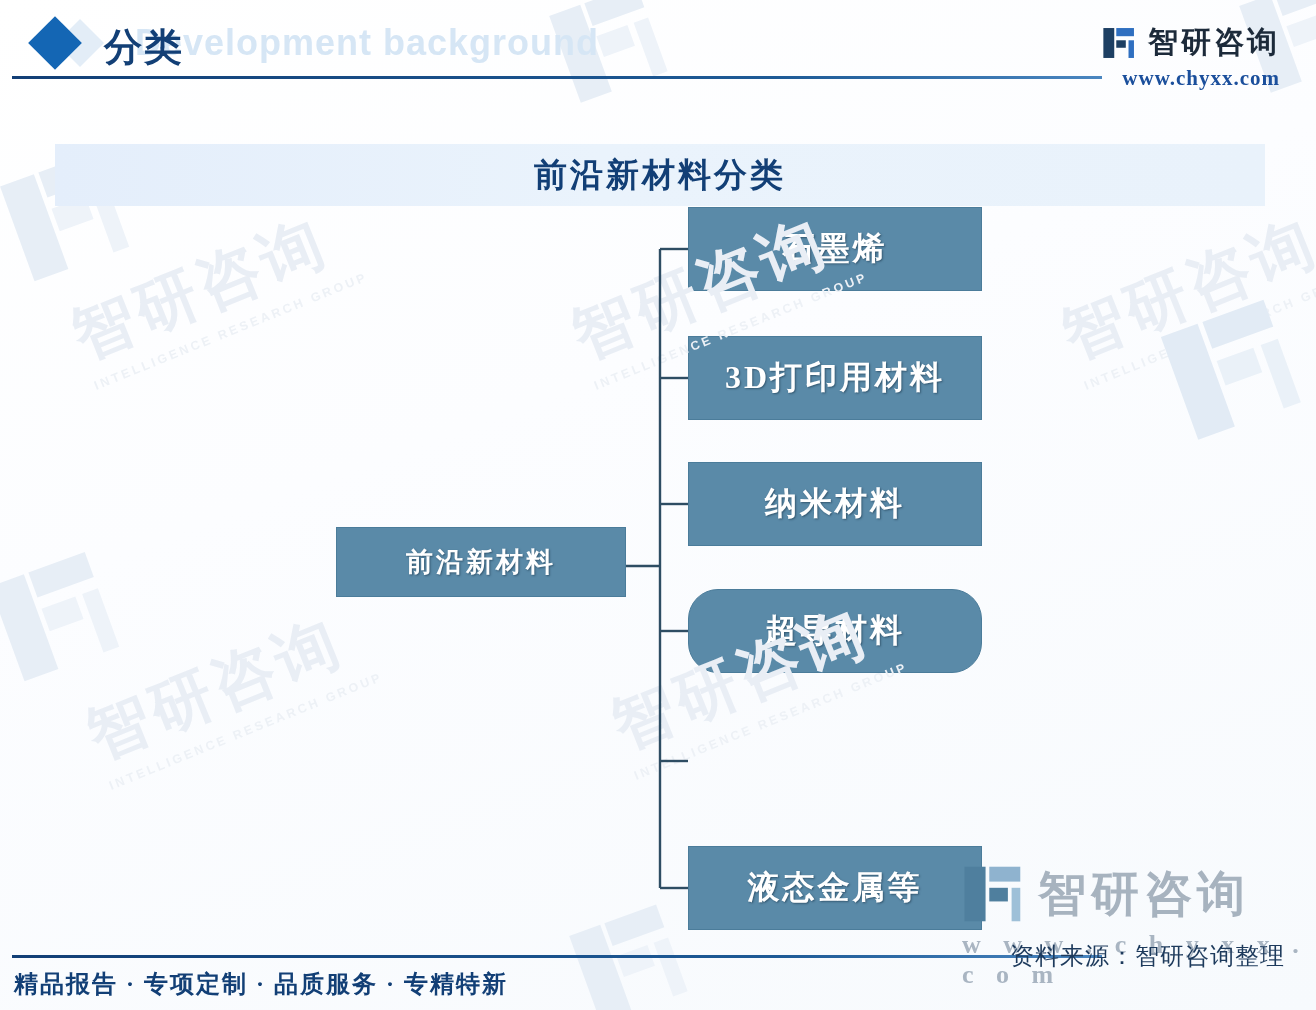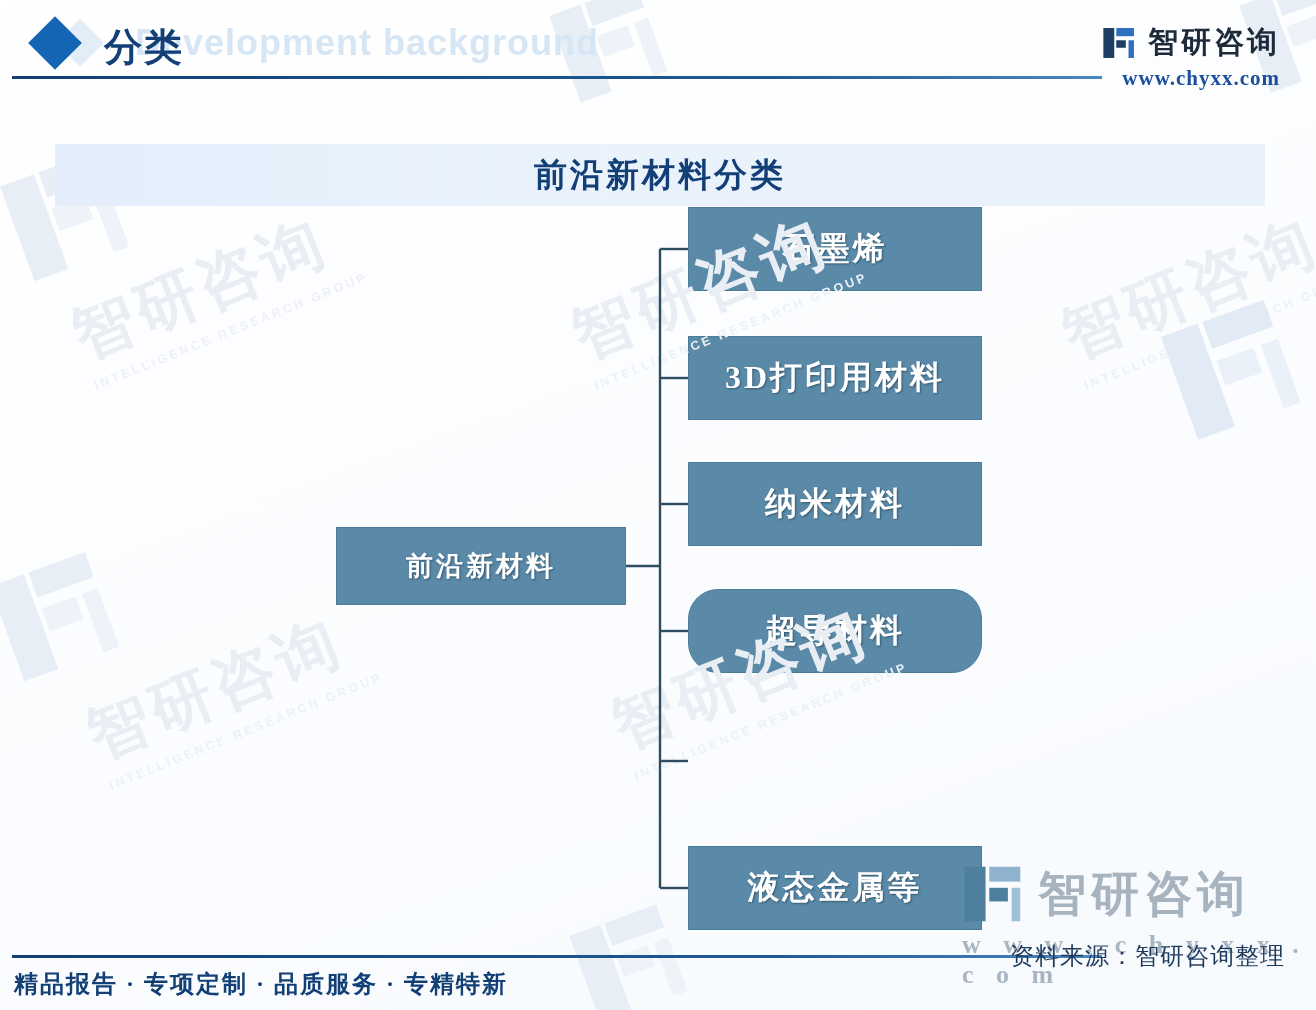--- a/index.html
+++ b/index.html
@@ -170,21 +170,21 @@
     justify-content: center;
     font-family: "Liberation Serif", "DejaVu Serif", serif;
     font-weight: bold;
     letter-spacing: 3px;
     text-shadow: 1px 1px 2px rgba(20,45,65,.55);
     pointer-events: auto;
     box-sizing: border-box;
   }
   .node-root {
     left: 336px; top: 527px;
-    width: 290px; height: 78px;
+    width: 290px; height: 70px;
     font-size: 27px;
   }
   .node-leaf {
     left: 688px;
     width: 294px;
     height: 84px;
     font-size: 32px;
   }
   .leaf0 { top: 207px; }
   .leaf1 { top: 336px; }

